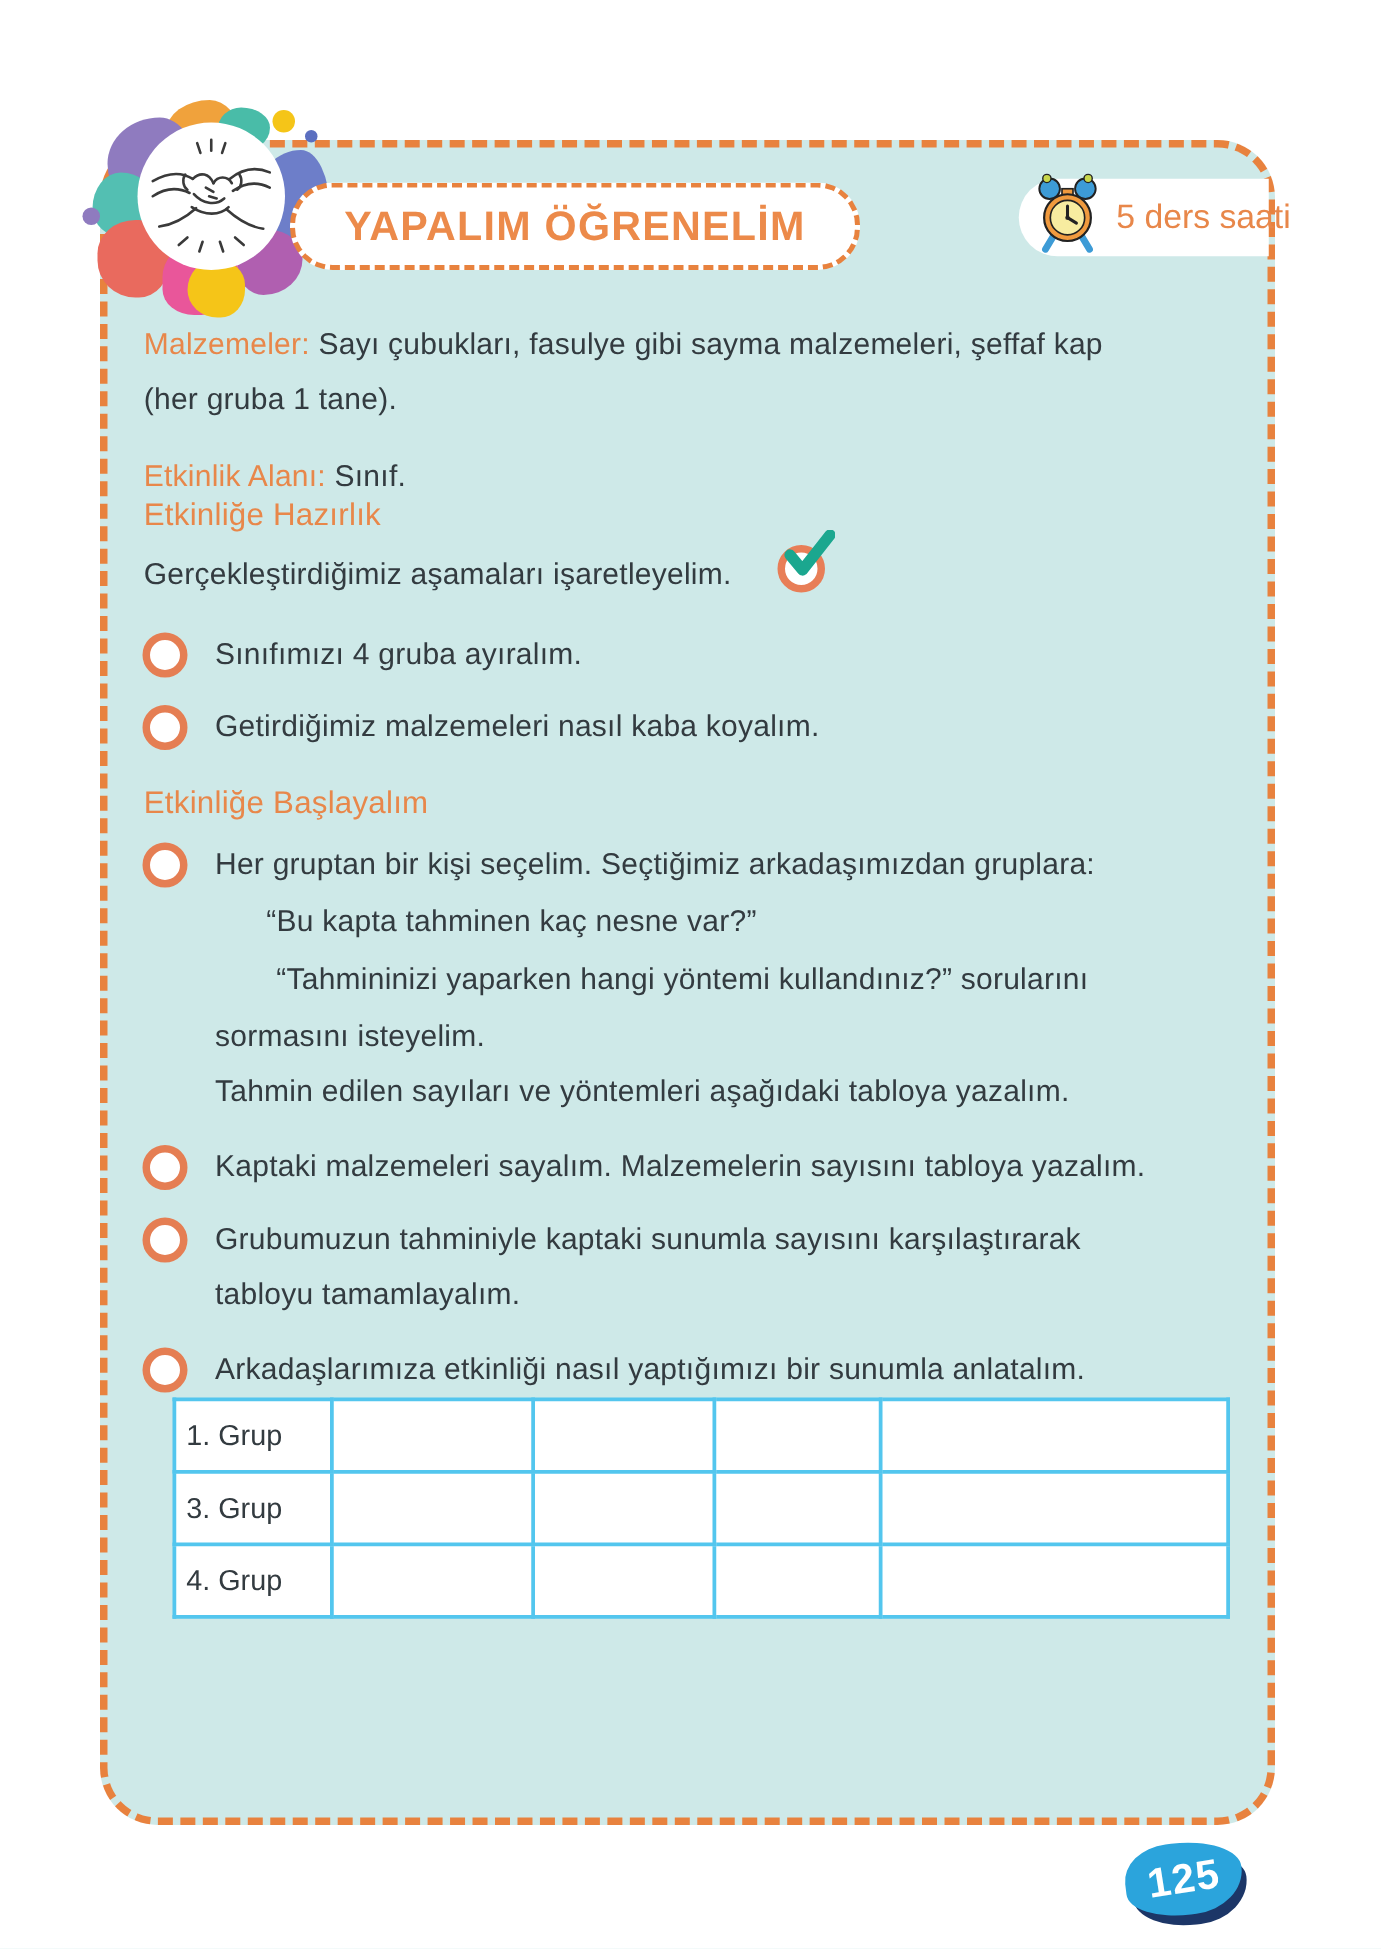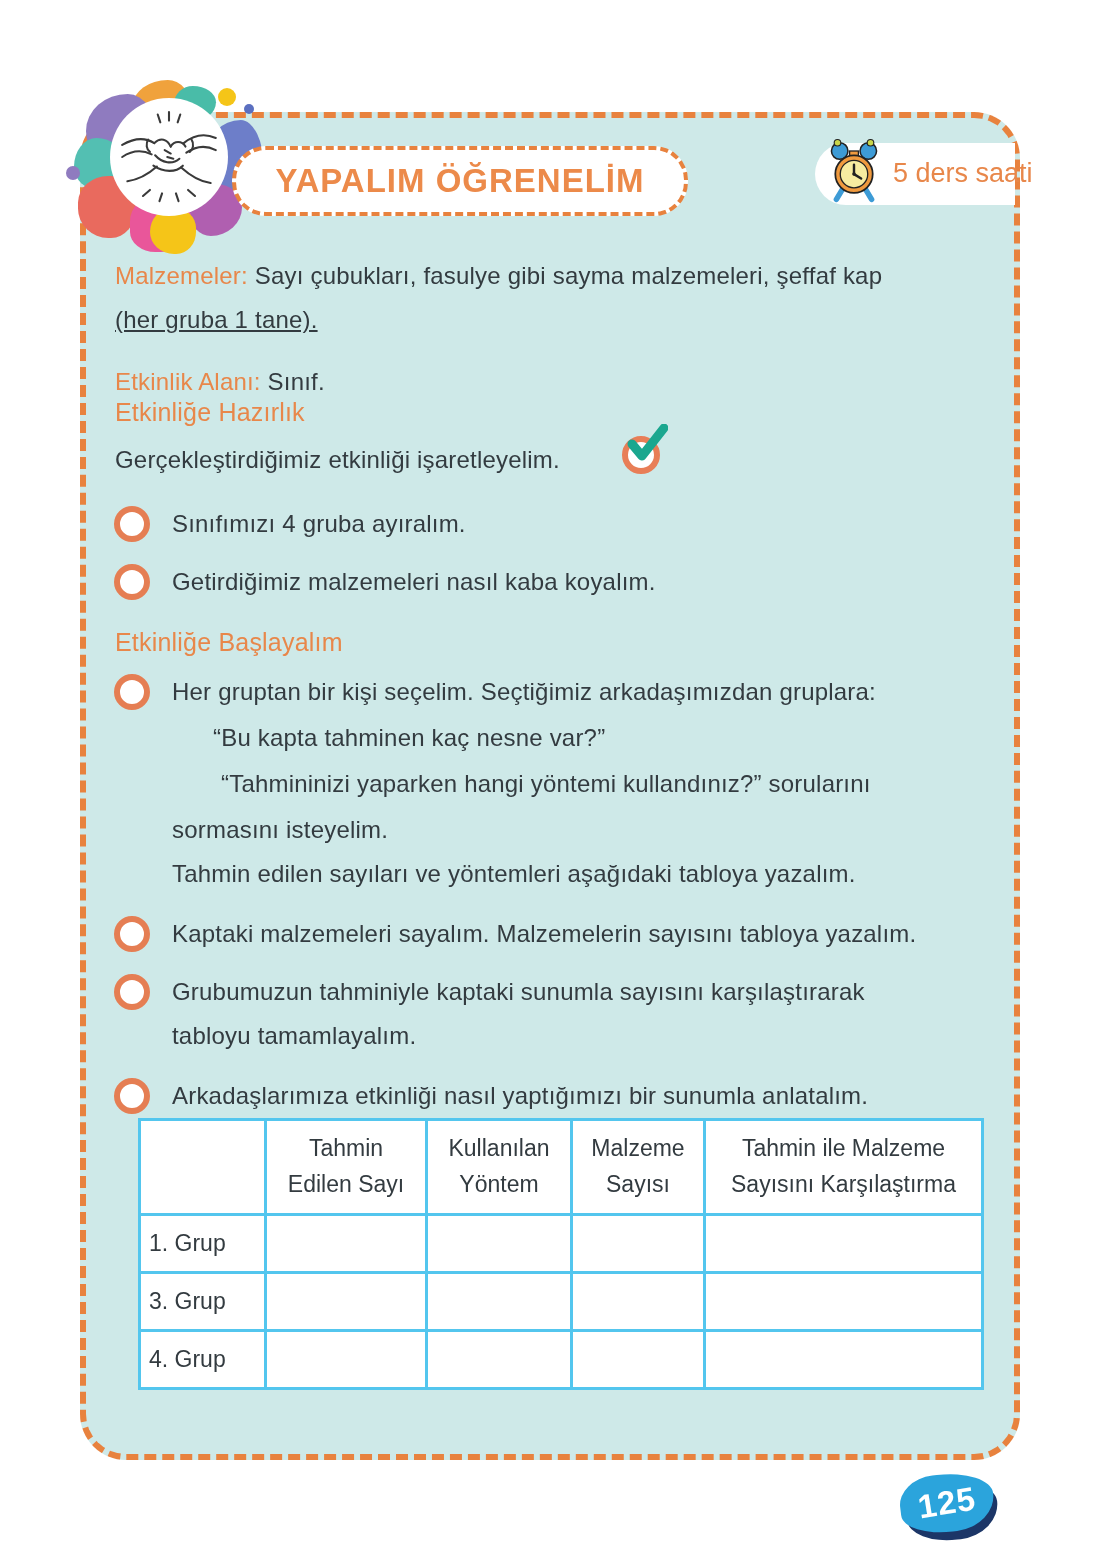--- a/index.html
+++ b/index.html
@@ -138,29 +138,29 @@
       <circle cx="30" cy="33" r="1.6" fill="#222"></circle>
     </svg>
   </div>
   <span class="dtext">5 ders saati</span>
 </div>
 
 <div class="line" style="left:115px;top:262px;">
   <span class="olabel">Malzemeler:</span>
   <span>Sayı çubukları, fasulye gibi sayma malzemeleri, şeffaf kap</span>
 </div>
-<div class="line" style="left:115px;top:306px;text-decoration:underline;">(her gruba 1 tane).</div>
+<div class="line" style="left:115px;top:306px;">(her gruba 1 tane).</div>
 
 <div class="line" style="left:115px;top:368px;">
   <span class="olabel">Etkinlik Alanı:</span>
   <span>Sınıf.</span>
 </div>
 
 <div class="line oheading" style="left:115px;top:398px;">Etkinliğe Hazırlık</div>
-<div class="line" style="left:115px;top:446px;">Gerçekleştirdiğimiz etkinliği işaretleyelim.</div>
+<div class="line" style="left:115px;top:446px;">Gerçekleştirdiğimiz aşamaları işaretleyelim.</div>
 <div class="checkicon" style="left:622px;top:424px;">
   <div class="ccirc"></div>
   <svg style="position:absolute;left:4px;top:0;" width="42" height="40" viewBox="0 0 42 40" fill="none">
     <path d="M6,20 L16,32 L38,4" stroke="#1BA78F" stroke-width="9" stroke-linecap="round" stroke-linejoin="round"></path>
   </svg>
 </div>
 
 <span class="ring" style="left:114px;top:506px;"></span>
 <div class="line" style="left:172px;top:510px;">Sınıfımızı 4 gruba ayıralım.</div>
 
@@ -188,27 +188,20 @@
 
 <table class="grid">
   <colgroup>
     <col style="width:126px">
       <col style="width:161px">
       <col style="width:145px">
       <col style="width:133px">
       <col style="width:278px">
   </colgroup>
   <tbody>
-      <tr style="height:95px">
-    <th></th>
-    <th>Tahmin Edilen Sayı</th>
-    <th>Kullanılan Yöntem</th>
-    <th>Malzeme Sayısı</th>
-    <th>Tahmin ile Malzeme Sayısını Karşılaştırma</th>
-  </tr>
   <tr style="height:58px">
     <td class="rowlabel">1. Grup</td>
     <td></td>
     <td></td>
     <td></td>
     <td></td>
   </tr>
   <tr style="height:58px">
     <td class="rowlabel">3. Grup</td>
     <td></td>

